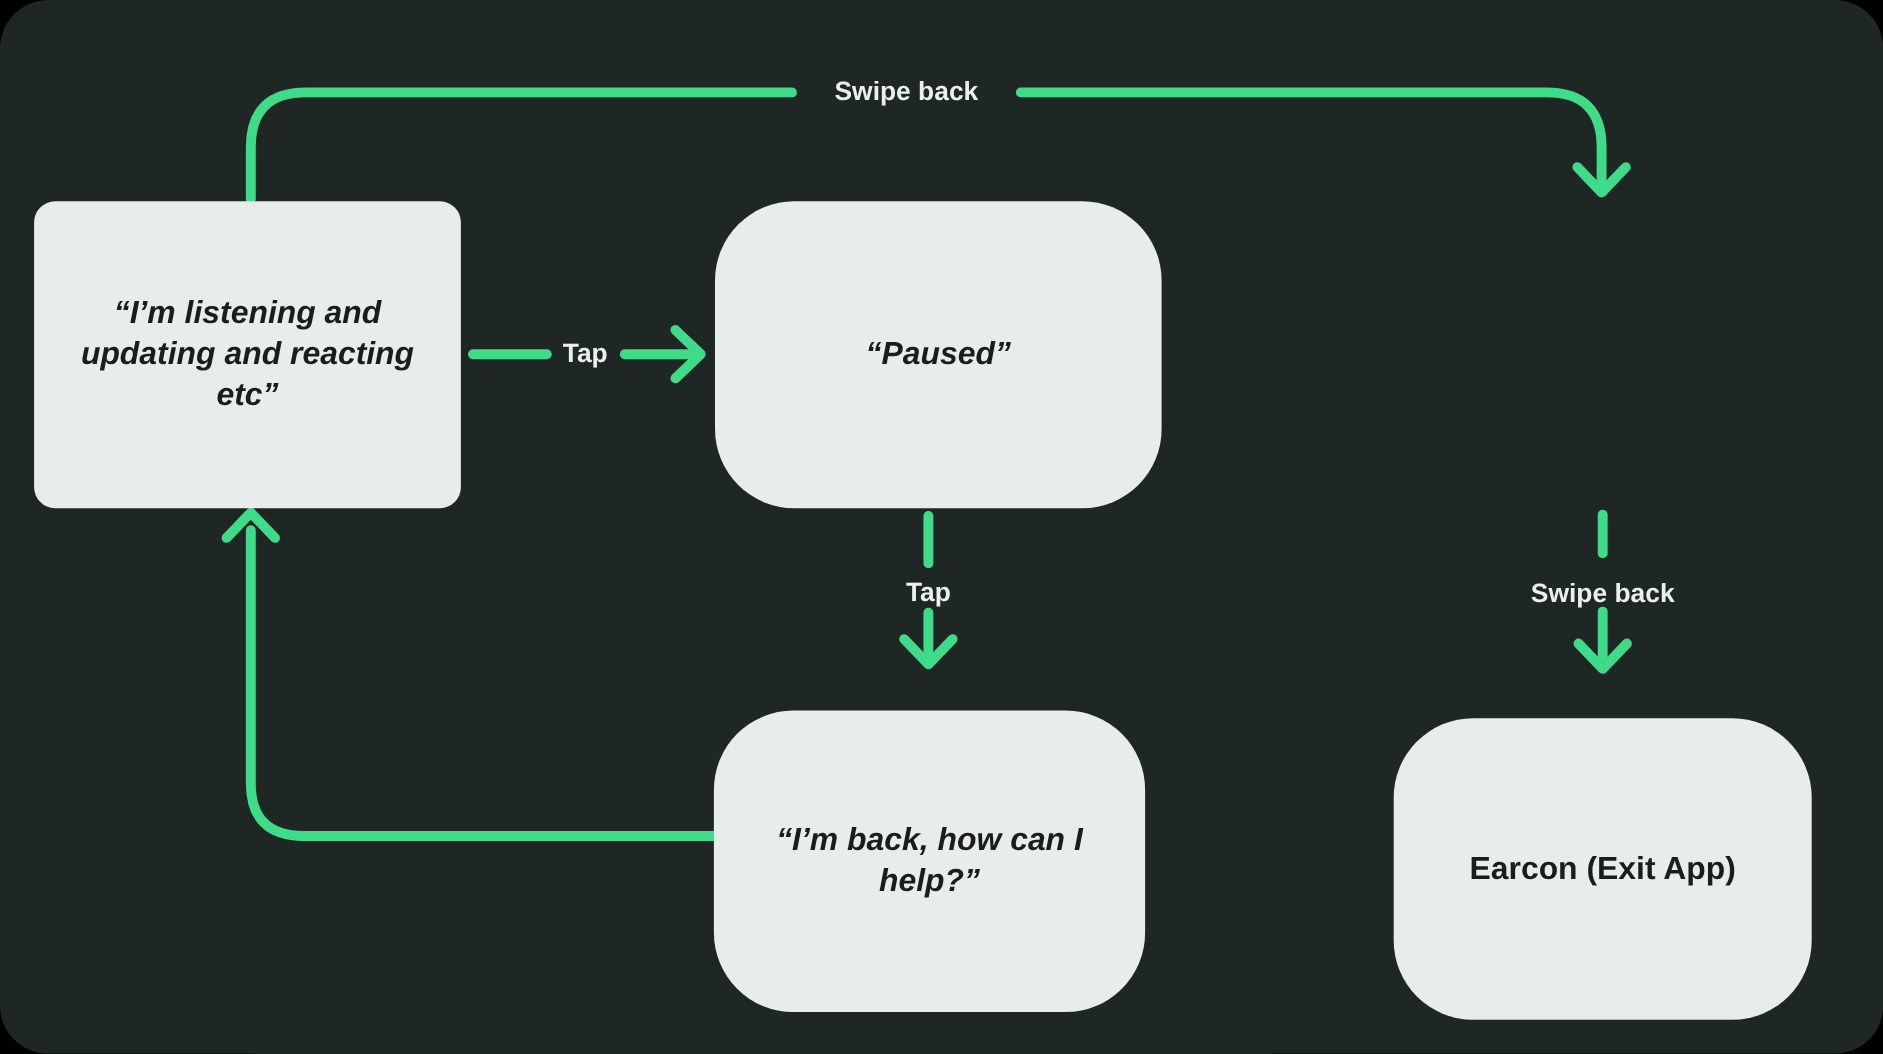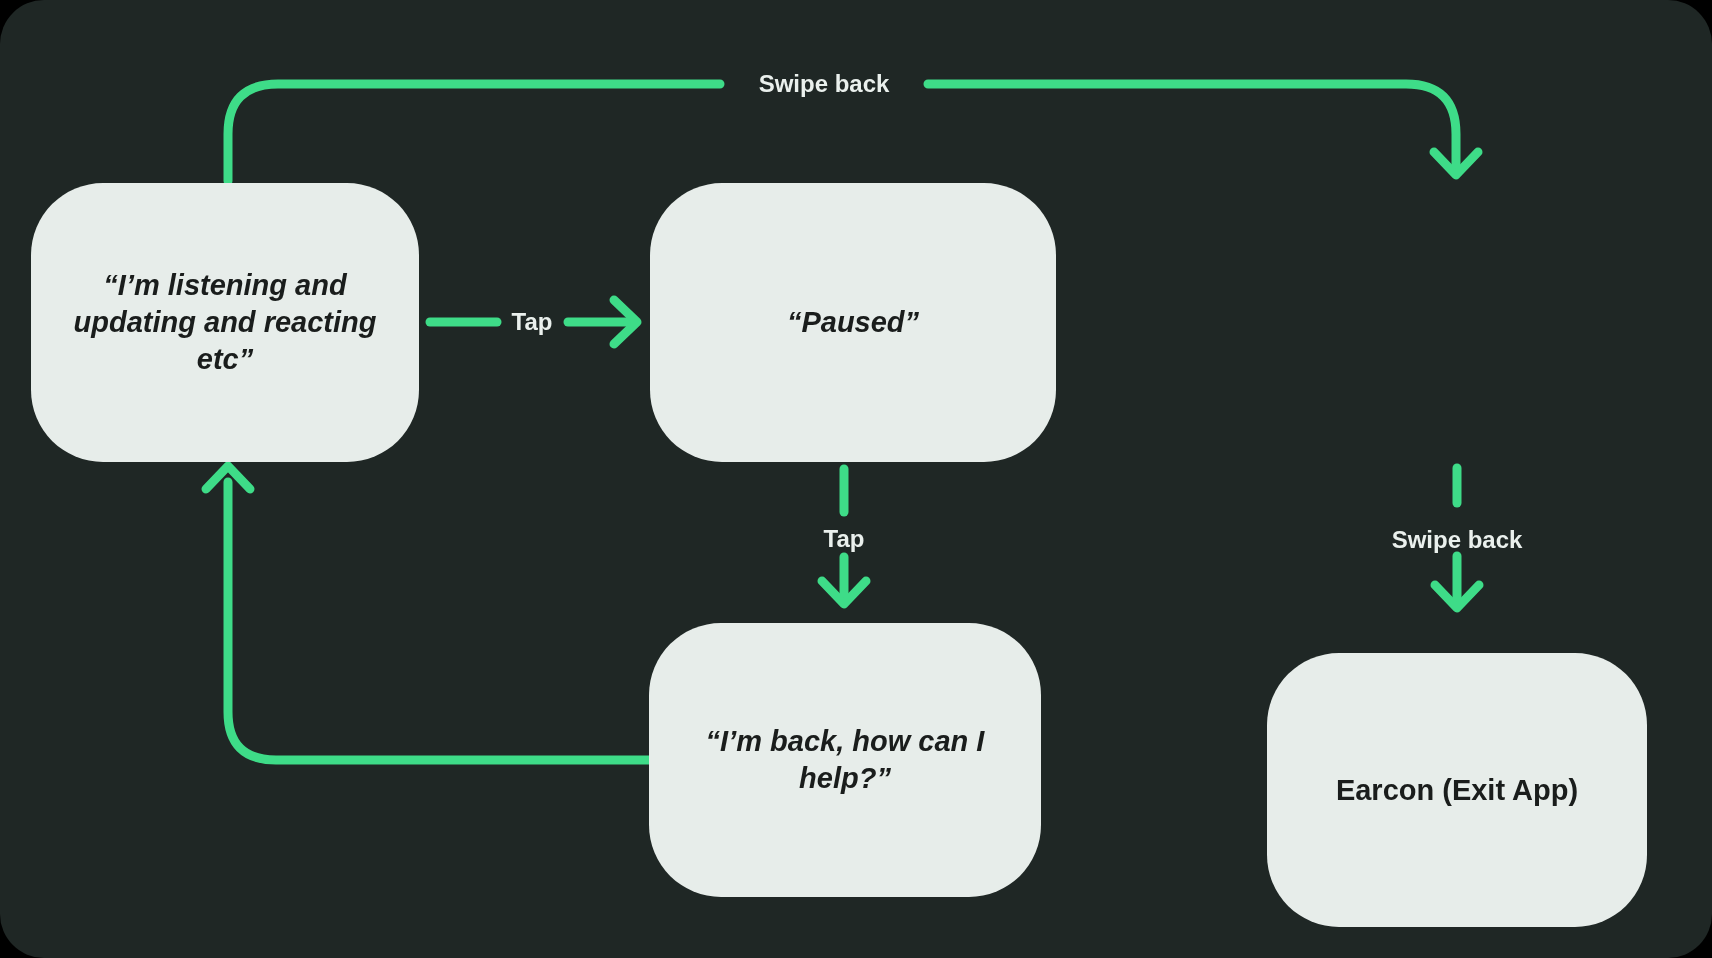--- a/index.html
+++ b/index.html
@@ -48,24 +48,24 @@
   .node.quote { font-style: italic; }
   .node-line { white-space: nowrap; }
   .edge-label {
     position: absolute;
     transform: translate(-50%, -50%);
     color: var(--label-text, #eaf0ed);
     font-weight: 700;
     font-size: 24px;
     white-space: nowrap;
   }
-  #node-listening    { left: 31px;   top: 183px; width: 388px; height: 279px; }
+  #node-listening    { left: 31px;   top: 183px; width: 388px; height: 279px; border-radius: 19px; }
   #node-paused       { left: 650px;  top: 183px; width: 406px; height: 279px; }
   #node-exit-confirm { left: 1272px; top: 183px; width: 372px; height: 279px; }
-  #node-back-help    { left: 649px;  top: 623px; width: 392px; height: 274px; }
+  #node-back-help    { left: 649px;  top: 646px; width: 392px; height: 274px; }
   #node-earcon-exit  { left: 1267px; top: 622px; width: 380px; height: 274px; margin-top: 31px; }
   #label-swipe-back-top      { left: 824px;  top: 84px;  }
   #label-tap-horizontal      { left: 532px;  top: 322px; }
   #label-tap-vertical        { left: 844px;  top: 539px; }
   #label-swipe-back-vertical { left: 1457px; top: 540px; }
 </style>
 </head>
 <body>
 
 <div class="frame">

